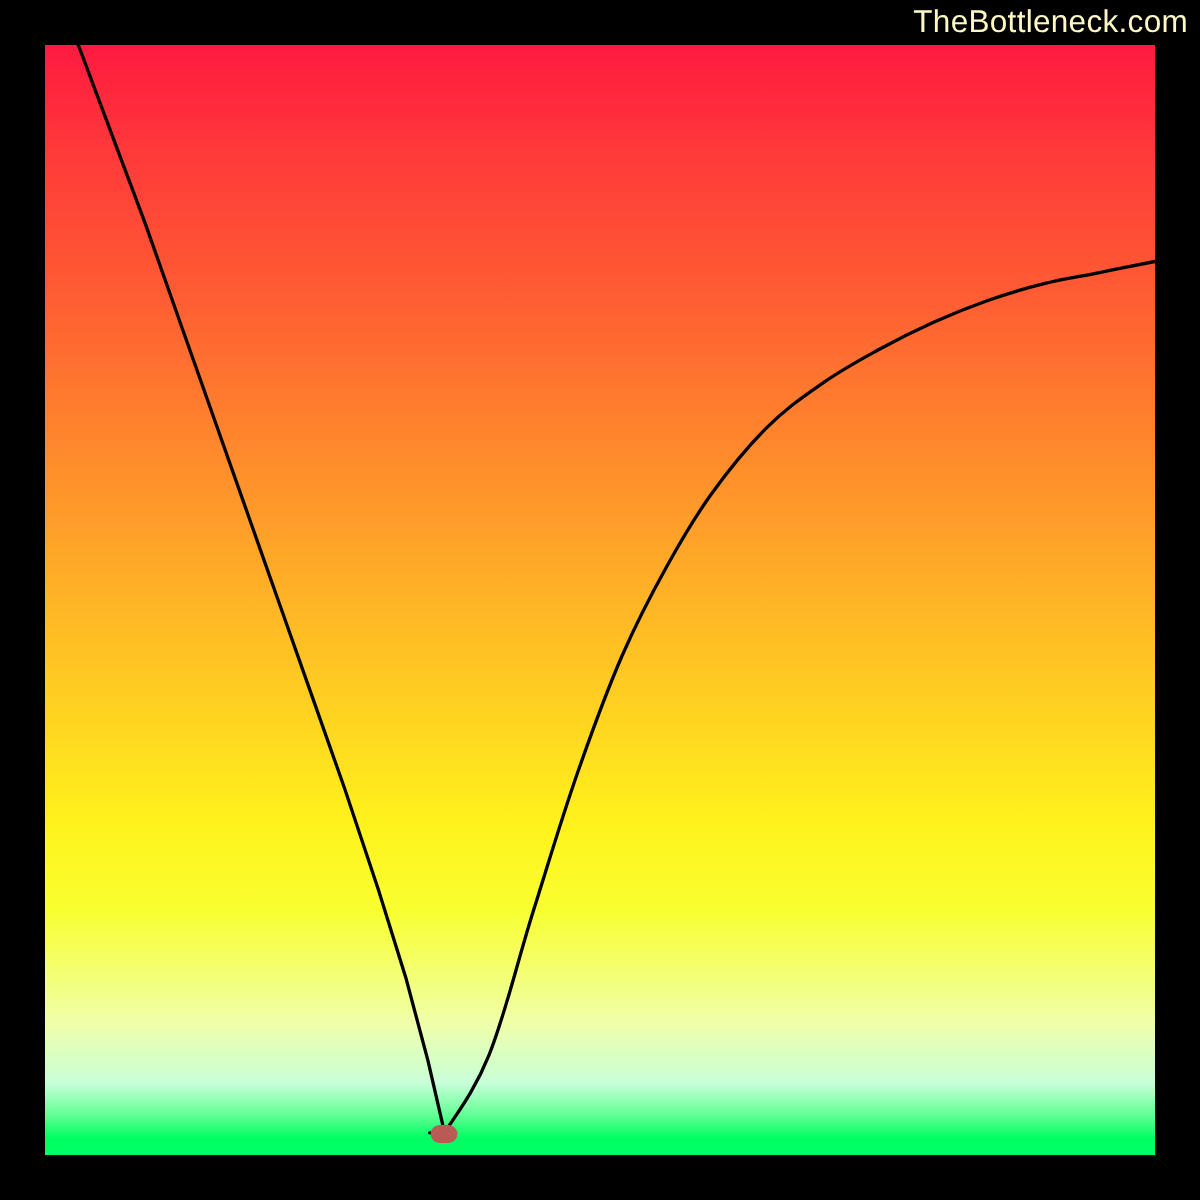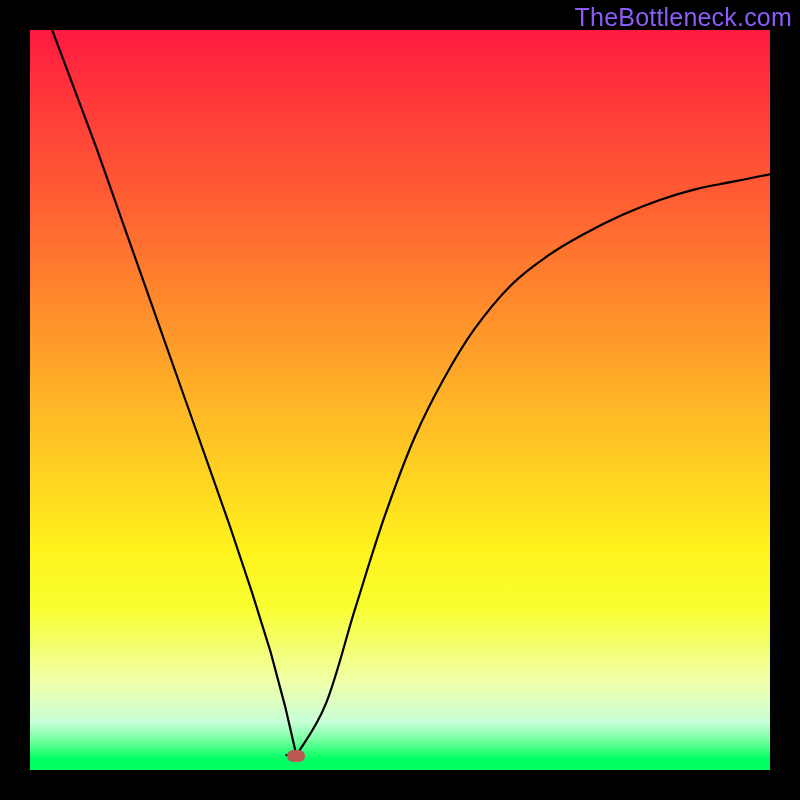--- a/index.html
+++ b/index.html
@@ -69,22 +69,22 @@
     width: 18px;
     height: 12px;
     border-radius: 6px;
     background: #b95a55;
     transform: translate(-50%, -50%);
   }
   .watermark {
     position: absolute;
     top: 3px;
     right: 8px;
-    color: #8b5cf6;
-    font-size: 25px;
+    color: #fef9c3;
+    font-size: 21px;
     letter-spacing: 0.2px;
     font-weight: 500;
     user-select: none;
   }
 </style>
 </head>
 <body>
 
 <div class="frame">
   <div class="watermark">TheBottleneck.com</div>

